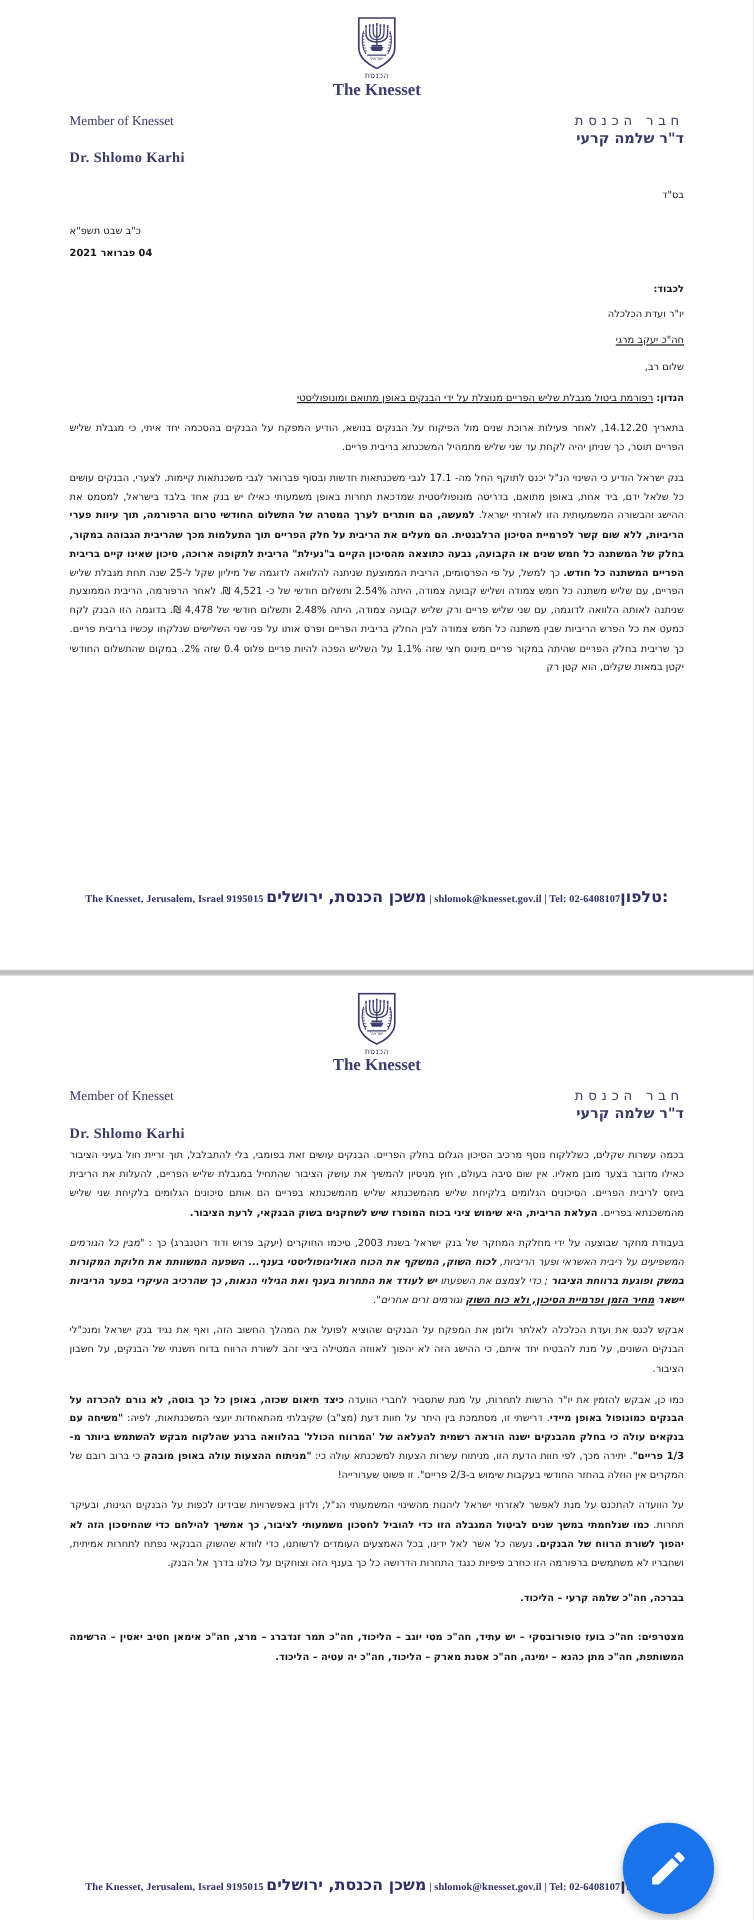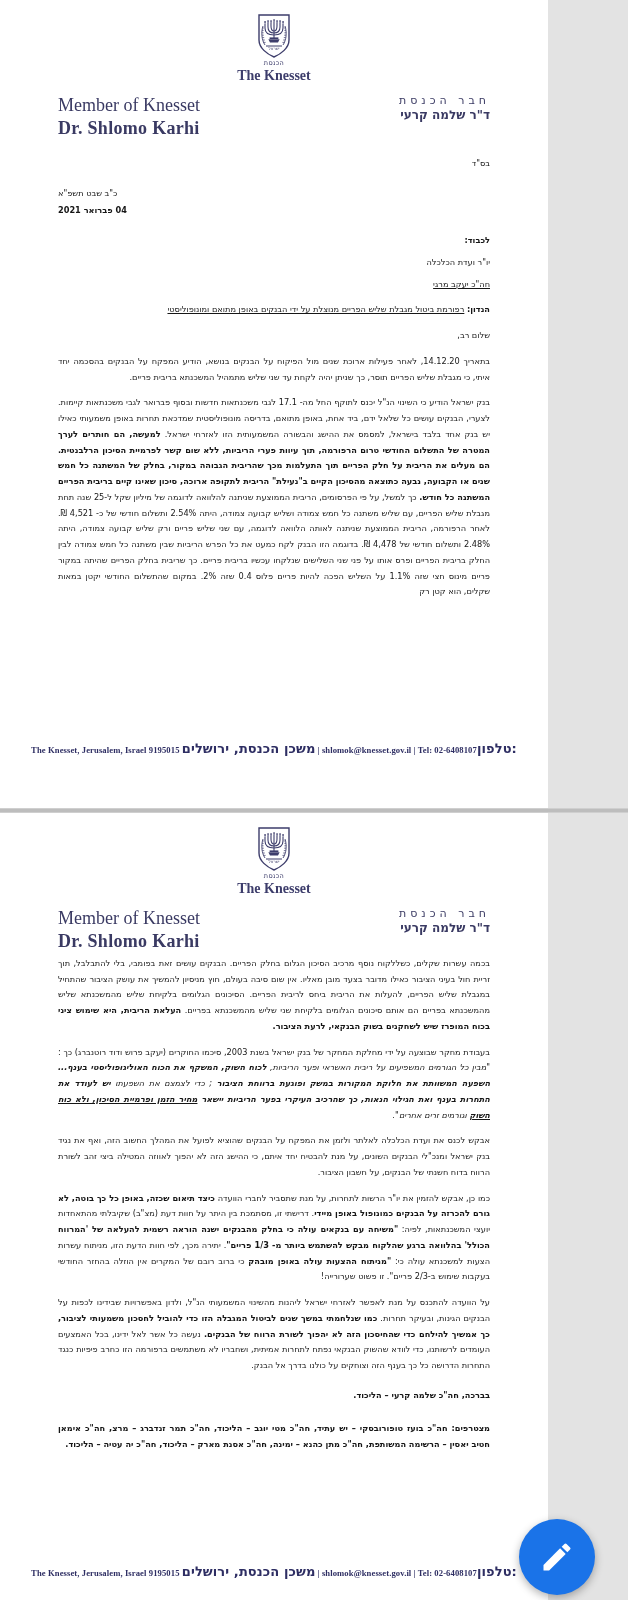--- a/index.html
+++ b/index.html
@@ -11,21 +11,21 @@
     -webkit-font-smoothing:antialiased;
   }
   .viewer{
     width:628px;
     min-height:1600px;
     position:relative;
     background:#e3e3e3;
     overflow:hidden;
   }
   .page{
-    width:548px;
+    width:628px;
     background:#ffffff;
     position:relative;
     box-sizing:border-box;
     padding:10px 58px 0 58px;
   }
   .page.p1{height:808px;}
   .page.p2{height:792px;}
   .page-gap{
     width:628px;
     height:3px;
@@ -65,22 +65,22 @@
     justify-content:space-between;
     align-items:flex-start;
     margin-top:11px;
   }
   .lh-en{
     font-family:"Liberation Serif", serif;
     color:#3a3a63;
     line-height:1.28;
     text-align:left;
   }
-  .lh-en .l1{font-size:18px;}
-  .lh-en .l2{font-size:18px;font-weight:bold;letter-spacing:.3px;}
+  .lh-en .l1{font-size:11px;}
+  .lh-en .l2{font-size:12px;font-weight:bold;letter-spacing:.3px;margin-top:16px;}
   .lh-he{
     font-family:"DejaVu Sans", sans-serif;
     color:#3a3a63;
     direction:rtl;
     line-height:1.28;
   }
   .lh-he .l1{font-size:11px;letter-spacing:4px;}
   .lh-he .l2{font-size:12px;font-weight:bold;}
 
   
@@ -196,26 +196,26 @@
     <div class="body-rtl">
       <p class="right tight" style="margin-top:14px;">בס"ד</p>
 
       <p style="text-align:left;margin-bottom:2px;margin-top:14px;">כ"ב שבט תשפ"א</p>
       <p style="text-align:left;margin-bottom:14px;font-weight:bold;">04 פברואר 2021</p>
 
       <p class="right b tight">לכבוד:</p>
       <p class="right tight">יו"ר ועדת הכלכלה</p>
       <p class="right u tight">חה"כ יעקב מרגי</p>
 
+      <p class="right">שלום רב,</p>
+
       <p class="right" style="margin-top:10px;">
         <span class="b">הנדון:</span>
         <span class="u">רפורמת ביטול מגבלת שליש הפריים מנוצלת על ידי הבנקים באופן מתואם ומונופוליסטי</span>
       </p>
-
-      <p class="right">שלום רב,</p>
 
       <p>בתאריך 14.12.20, לאחר פעילות ארוכת שנים מול הפיקוח על הבנקים בנושא, הודיע המפקח על הבנקים בהסכמה יחד איתי, כי מגבלת שליש הפריים תוסר, כך שניתן יהיה לקחת עד שני שליש מתמהיל המשכנתא בריבית פריים.</p>
       <p><span>בנק ישראל הודיע כי השינוי הנ"ל יכנס לתוקף החל מה- 17.1 לגבי משכנתאות חדשות ובסוף פברואר לגבי משכנתאות קיימות. לצערי, הבנקים עושים כל שלאל ידם, ביד אחת, באופן מתואם, בדריסה מונופוליסטית שמדכאת תחרות באופן משמעותי כאילו יש בנק אחד בלבד בישראל, למסמס את ההישג והבשורה המשמעותית הזו לאזרחי ישראל. </span><span class="b">למעשה, הם חותרים לערך המטרה של התשלום החודשי טרום הרפורמה, תוך עיוות פערי הריביות, ללא שום קשר לפרמיית הסיכון הרלבנטית. הם מעלים את הריבית על חלק הפריים תוך התעלמות מכך שהריבית הגבוהה במקור, בחלק של המשתנה כל חמש שנים או הקבועה, נבעה כתוצאה מהסיכון הקיים ב"נעילת" הריבית לתקופה ארוכה, סיכון שאינו קיים בריבית הפריים המשתנה כל חודש.</span><span> כך למשל, על פי הפרסומים, הריבית הממוצעת שניתנה להלוואה לדוגמה של מיליון שקל ל-25 שנה תחת מגבלת שליש הפריים, עם שליש משתנה כל חמש צמודה ושליש קבועה צמודה, היתה 2.54% ותשלום חודשי של כ- 4,521 ₪. לאחר הרפורמה, הריבית הממוצעת שניתנה לאותה הלוואה לדוגמה, עם שני שליש פריים ורק שליש קבועה צמודה, היתה 2.48% ותשלום חודשי של 4,478 ₪.  בדוגמה הזו הבנק לקח כמעט את כל הפרש הריביות שבין משתנה כל חמש צמודה לבין החלק בריבית הפריים ופרס אותו על פני שני השלישים שנלקחו עכשיו בריבית פריים. כך שריבית בחלק הפריים שהיתה במקור פריים מינוס חצי שזה 1.1% על השליש הפכה להיות פריים פלוס 0.4 שזה 2%. במקום שהתשלום החודשי יקטן במאות שקלים, הוא קטן רק</span></p>
     </div>
 
     <div class="footer">
       <span>The Knesset, Jerusalem, Israel 9195015</span>
       <span class="he">משכן הכנסת, ירושלים</span>
       <span>| shlomok@knesset.gov.il |</span>
       <span>Tel: 02-6408107</span><span class="he">טלפון:</span>

